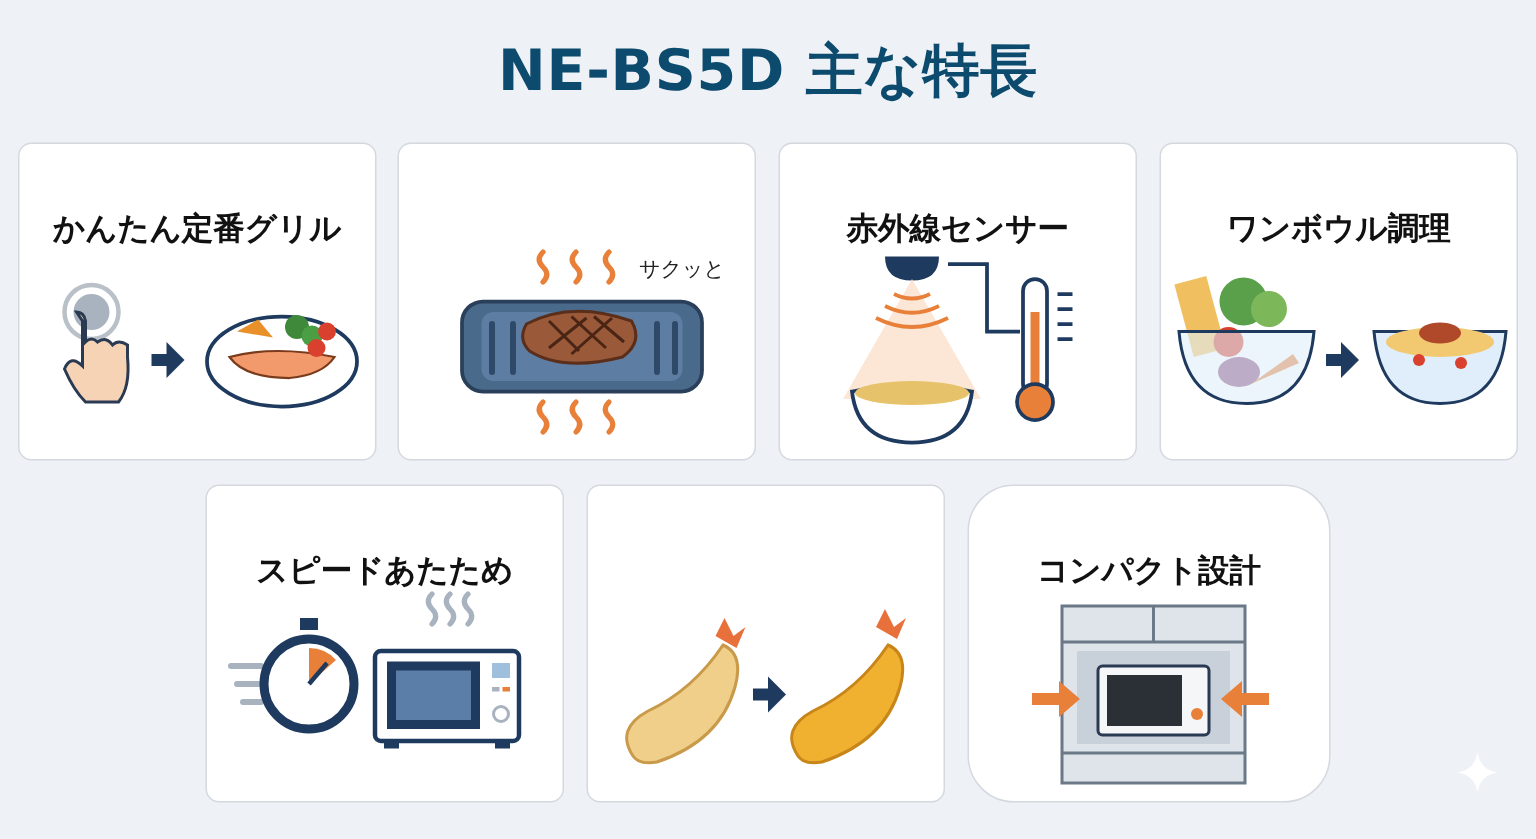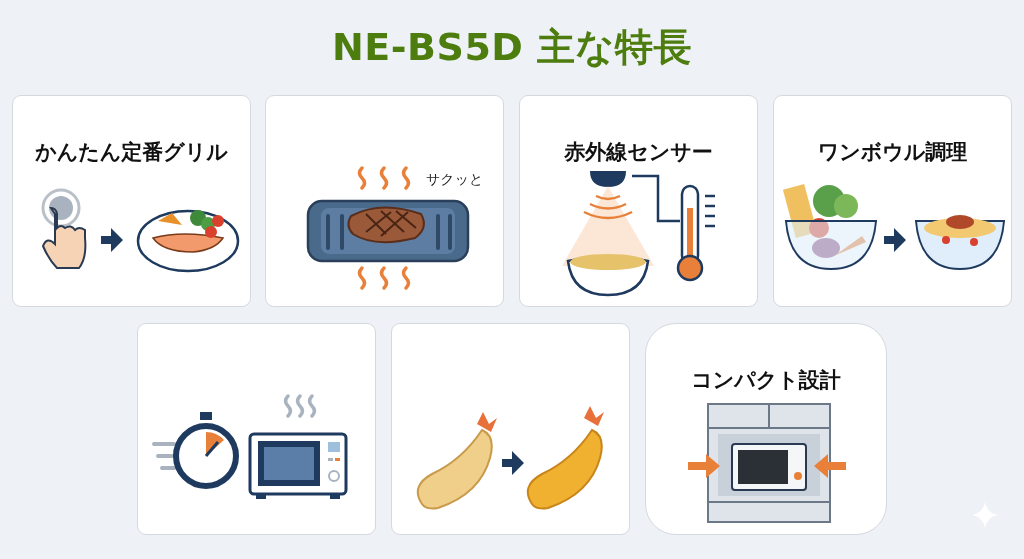--- a/index.html
+++ b/index.html
@@ -1,17 +1,17 @@
 <!DOCTYPE html>
 <html><head>
 <meta charset="utf-8">
 <style>
   html,body{margin:0;padding:0;}
   body{width:1024px;height:559px;background:#eef1f5;font-family:"DejaVu Sans","Liberation Sans",sans-serif;position:relative;overflow:hidden;}
-  .title{position:absolute;left:0;top:22px;width:1024px;text-align:center;font-size:38px;font-weight:bold;color:#4d7c0f;letter-spacing:0.5px;}
+  .title{position:absolute;left:0;top:22px;width:1024px;text-align:center;font-size:38px;font-weight:bold;color:#0c4a6e;letter-spacing:0.5px;}
   .card{position:absolute;width:239px;height:212px;background:#fff;border:1.5px solid #d4d9e0;border-radius:9px;box-sizing:border-box;}
   .card .label{position:absolute;left:0;top:26px;width:100%;text-align:center;font-size:21px;font-weight:bold;color:#111;margin-top:16px;}
   .card svg{position:absolute;left:0;top:70px;}
   .sparkle{position:absolute;left:970px;top:500px;}
 </style>
 </head>
 <body>
 
 <div class="title">NE-BS5D 主な特長</div>
 
@@ -100,20 +100,21 @@
     <path d="M110 70 h10 v-8 l12 12 -12 12 v-8 h-10 z" fill="#1f3a5f"></path>
     <path d="M142 55 h88 q-4 48 -44 48 q-40 0 -44 -48 z" fill="#dfeefa" stroke="#1f3a5f" stroke-width="2"></path>
     <ellipse cx="186" cy="62" rx="36" ry="10" fill="#f2c870"></ellipse>
     <ellipse cx="186" cy="56" rx="14" ry="7" fill="#b0482a"></ellipse>
     <circle cx="172" cy="74" r="4" fill="#d9402e"></circle>
       <circle cx="200" cy="76" r="4" fill="#d9402e"></circle>
   </svg>
 </div>
 
 <div class="card" style="left:137px;top:323px;">
+  <div class="label">スピードあたため</div>
   <svg width="239" height="140" viewBox="0 0 239 140">
     <g stroke="#a9b3bf" stroke-width="4" stroke-linecap="round">
         <line x1="16" y1="50" x2="36" y2="50"></line>
         <line x1="20" y1="62" x2="36" y2="62"></line>
         <line x1="24" y1="74" x2="36" y2="74"></line>
       </g>
     <rect x="62" y="18" width="12" height="8" fill="#1f3a5f"></rect>
     <circle cx="68" cy="62" r="30" fill="#fff" stroke="#1f3a5f" stroke-width="6"></circle>
     <path d="M68 62 L68 38 A24 24 0 0 1 86 46 z" fill="#e8803a"></path>
     <line x1="68" y1="62" x2="80" y2="48" stroke="#1f3a5f" stroke-width="3"></line>

